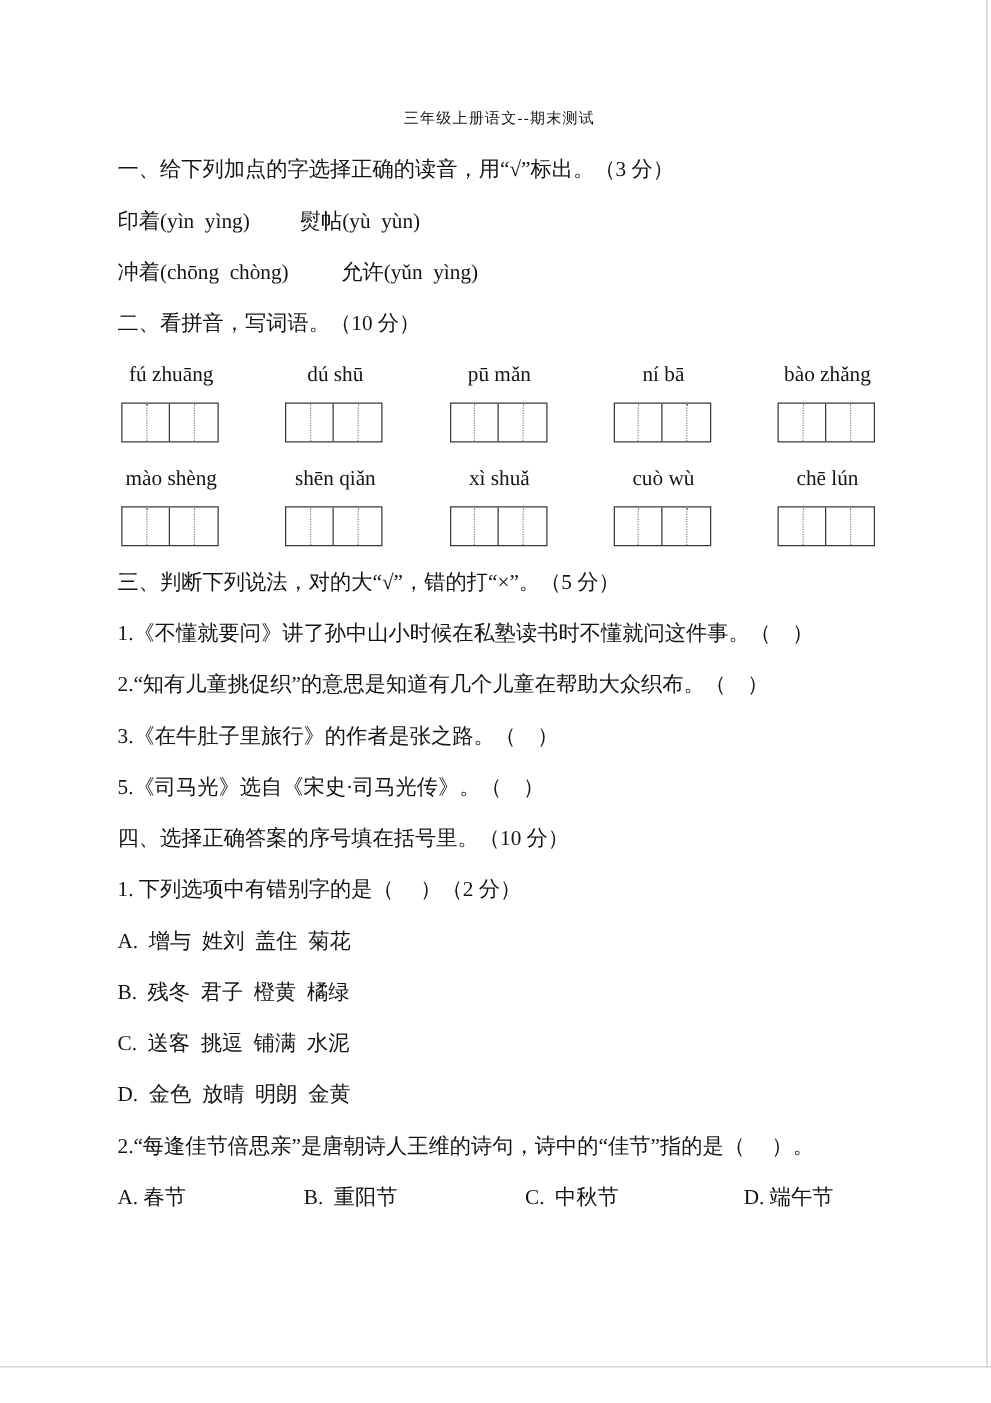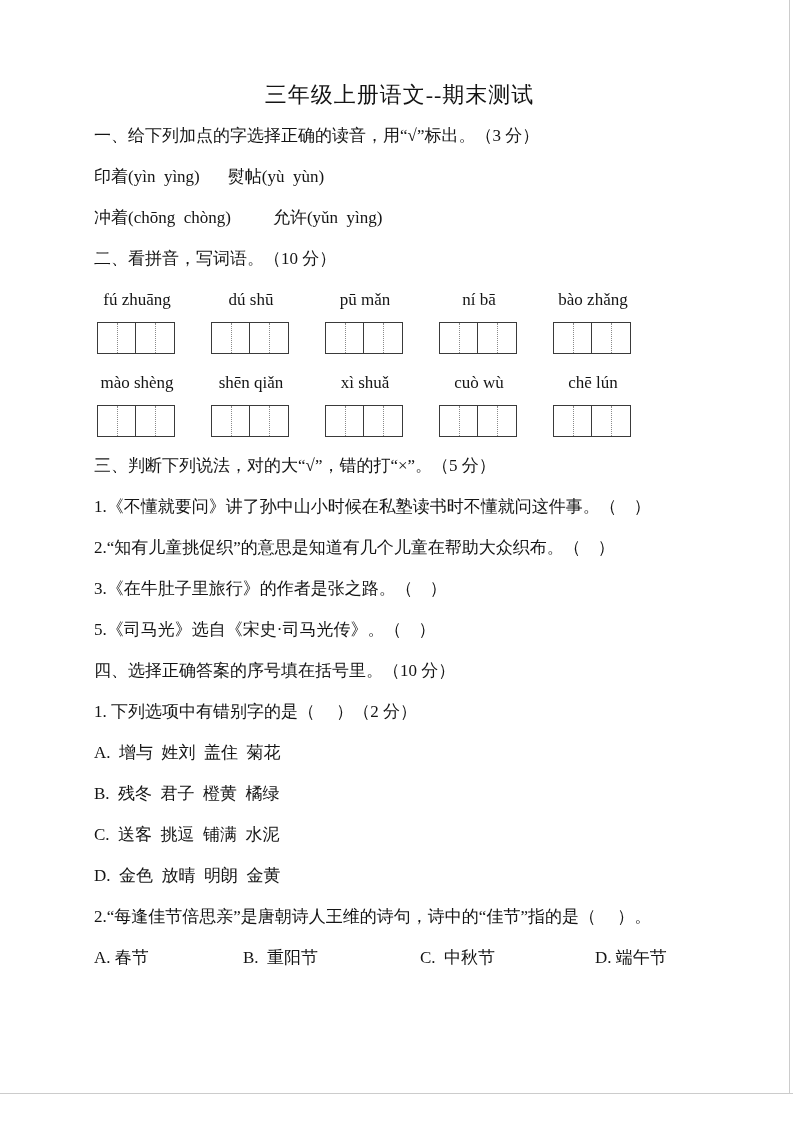--- a/index.html
+++ b/index.html
@@ -5,30 +5,30 @@
   * { margin:0; padding:0; box-sizing:border-box; }
   html,body { background:#ffffff; }
   body { width:793px; height:1122px; overflow:hidden; }
   .page {
     position:relative; width:793px; height:1122px; background:#fff;
     font-family:"Liberation Serif","DejaVu Serif",serif;
     color:#141414; font-size:17px;
   }
   .content { padding:74px 88px 0 94px; }
   [data-bind] { white-space:pre-wrap; }
-  .title { font-size:22px; font-weight:400; text-align:center; line-height:41px; letter-spacing:1px; }
+  .title { font-size:12px; font-weight:400; text-align:center; line-height:41px; letter-spacing:1px; }
   .line { line-height:41px; }
   
   .s1-row { display:flex; line-height:41px; }
-  .s1-row1 span:nth-child(1){ margin-right:28px; }
+  .s1-row1 span:nth-child(1){ margin-right:40px; }
   .s1-row1 span:nth-child(2){ margin-right:112px; }
   .s1-row2 span:nth-child(1){ margin-right:42px; }
   .s1-row2 span:nth-child(2){ margin-right:36px; }
   
-  .s2-row { display:flex; gap:28px; }
+  .s2-row { display:flex; gap:28px;justify-content:space-between; }
   .col { width:86px; display:flex; flex-direction:column; align-items:flex-start; }
   .pinyin { line-height:41px; white-space:nowrap; width:100%; text-align:center; }
   .grid { display:flex; border:1px solid #3a3a3a; margin:2px 0 8px 3px; background:#fff; }
   .cell { width:38px; height:30px; border-right:1px solid #3a3a3a; position:relative; }
   .cell:last-child { border-right:0; }
   .dv { position:absolute; left:50%; top:0; bottom:0; width:0; border-left:1px dotted #8a8a8a; }
   
   .q2-opts { display:flex; line-height:41px; }
   .q2-opts span:nth-child(1){ width:149px; }
   .q2-opts span:nth-child(2){ width:177px; }

